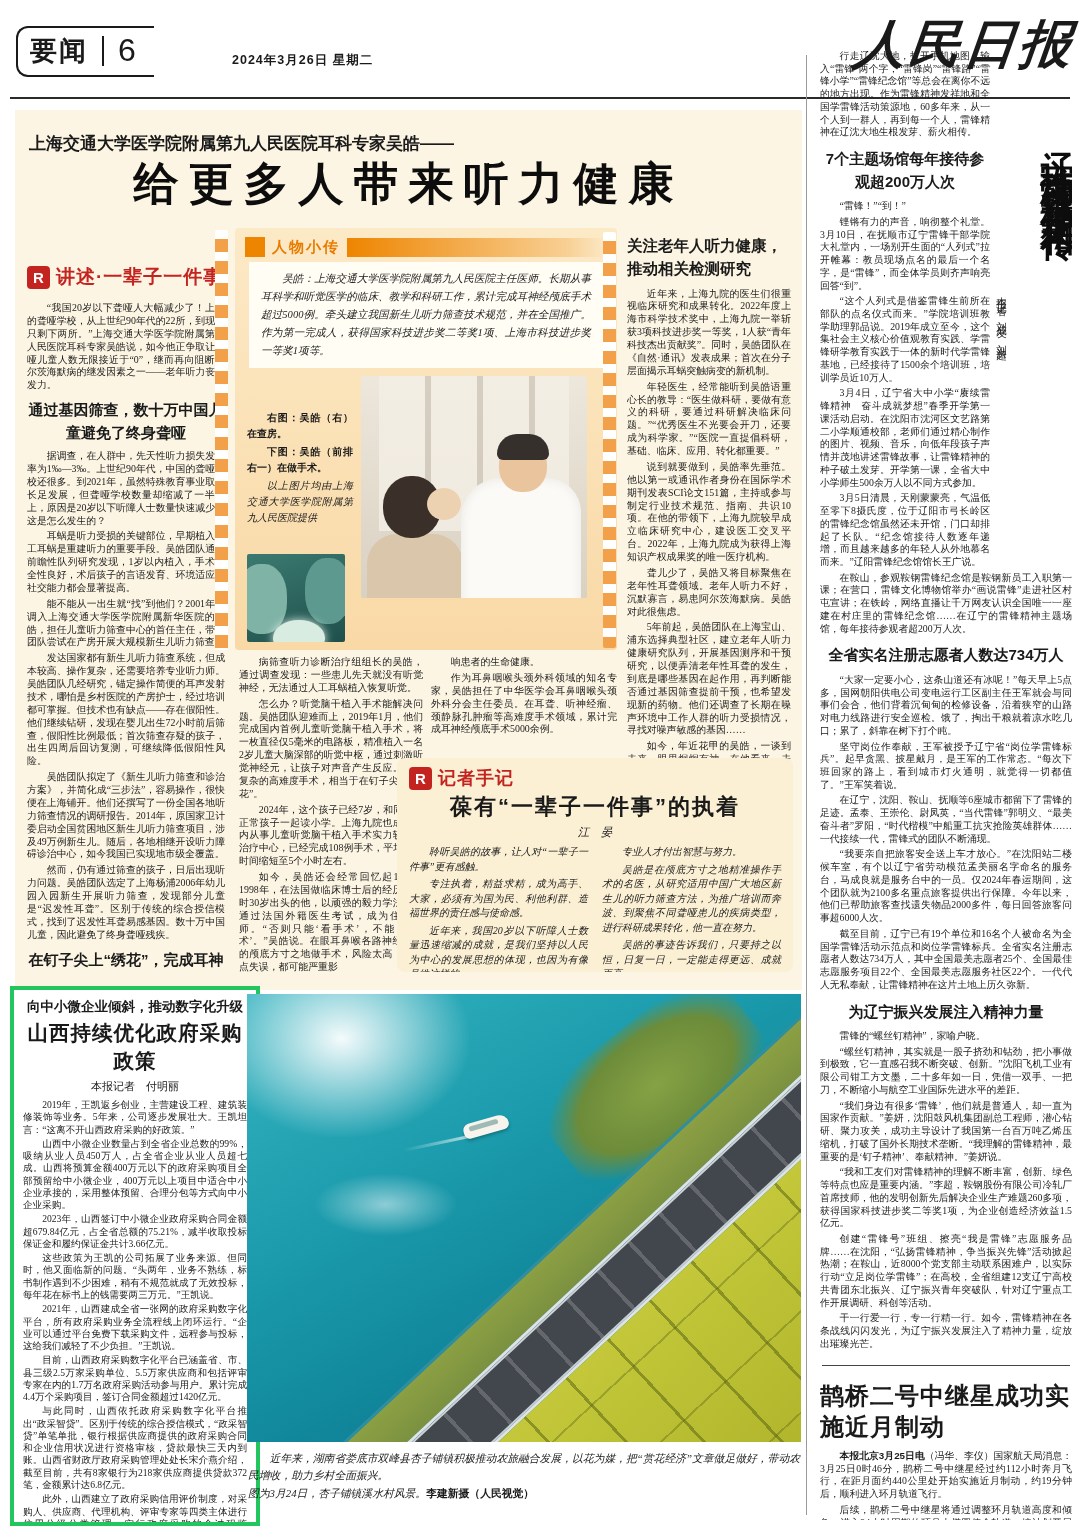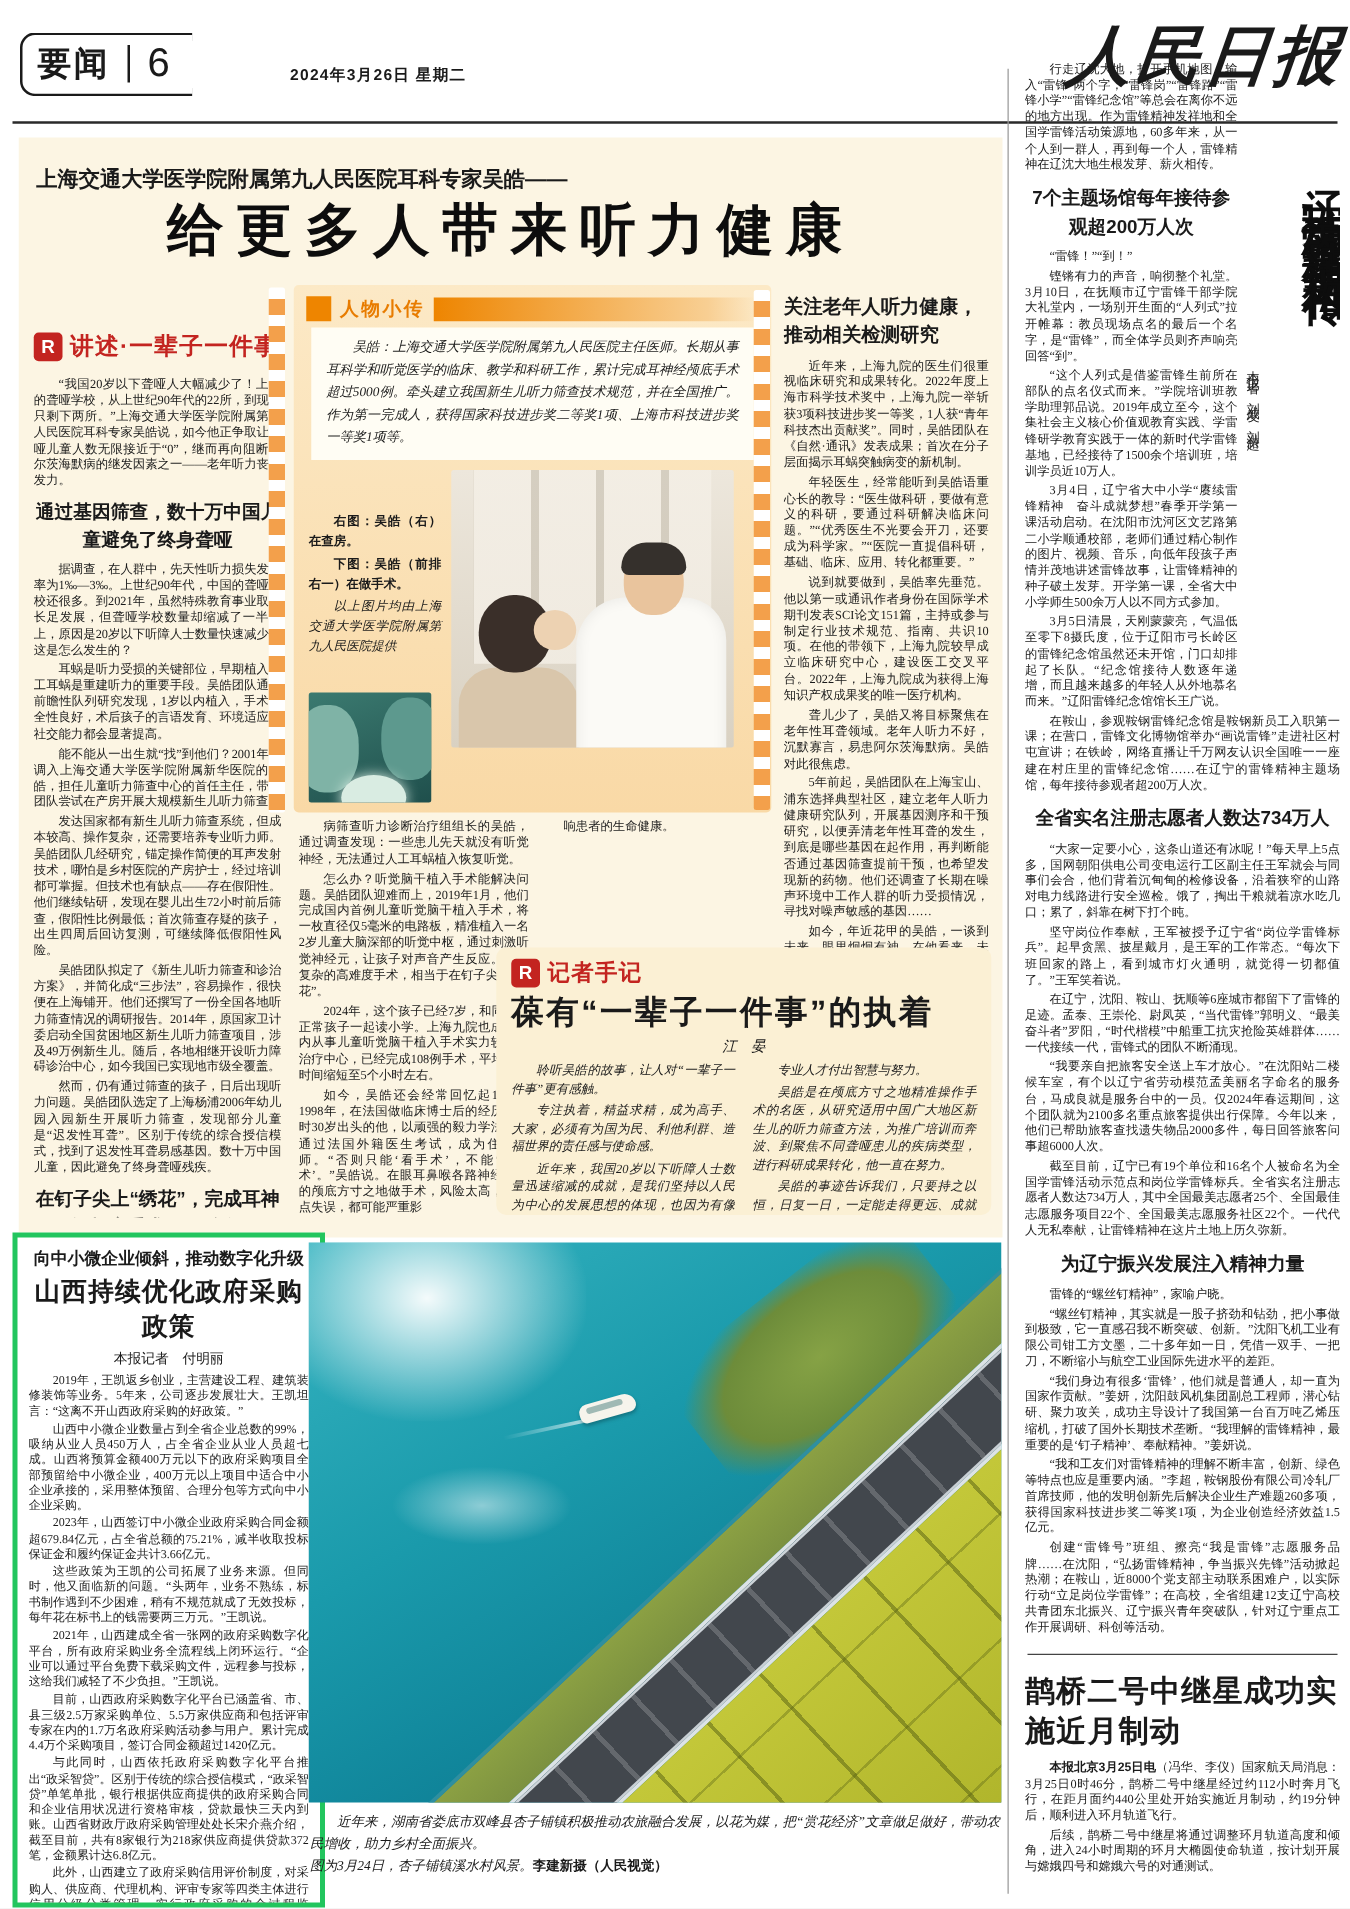--- a/index.html
+++ b/index.html
@@ -62,21 +62,21 @@
   .mom-body { position:absolute; left:6px; bottom:-20px; width:96px; height:84px; background:#d9c6ab; border-radius:30px 30px 0 0; }
   .baby-head { position:absolute; left:66px; bottom:78px; width:34px; height:32px; background:#edd2b2; border-radius:50%; }
   .surgery-photo { position:absolute; left:12px; bottom:8px; width:98px; height:88px; background:linear-gradient(160deg,#3b7a70,#1f4f4c); overflow:hidden; border-radius:2px; }
   .surg1 { position:absolute; left:-10px; top:10px; width:50px; height:70px; background:#7fb3a6; border-radius:45%; }
   .surg2 { position:absolute; right:-6px; top:4px; width:46px; height:66px; background:#5d998e; border-radius:45%; }
   .surg-field { position:absolute; left:26px; bottom:-14px; width:52px; height:36px; background:#d9ece2; border-radius:50%; box-shadow:0 0 10px #d9ece2; }
   
   .rnote { position:absolute; left:382px; top:648px; width:396px; height:214px; background:#fbf0d4; border-radius:8px; padding:8px 12px 6px; overflow:hidden; }
   .rnote-head { display:flex; align-items:center; gap:6px; }
   .rnote-label { color:#c32420; font-family:"Liberation Sans",sans-serif; font-weight:700; font-size:18px; letter-spacing:1px; }
-  .rnote-title { font-family:"Liberation Sans",sans-serif; font-weight:900; font-size:26px; letter-spacing:2px; margin-top:2px; }
+  .rnote-title { text-align:center; font-family:"Liberation Sans",sans-serif; font-weight:900; font-size:22px; letter-spacing:2px; margin-top:2px; }
   .rnote-byline { text-align:center; font-size:11.5px; font-style:italic; margin:3px 0 5px; }
   .rnote-cols { display:flex; gap:14px; }
   .rnote-col { flex:1; font-size:10px; font-style:italic; line-height:1.45; text-align:justify; }
   .rnote-col p { text-indent:2em; margin-bottom:3px; }
   
   .shanxi { position:absolute; left:10px; top:986px; width:250px; height:540px; border:4px solid #22c55e; background:#fff; padding:8px 9px; overflow:hidden; }
   .sx-kicker { text-align:center; font-family:"Liberation Sans",sans-serif; font-weight:700; font-size:13.5px; margin-bottom:3px; }
   .sx-title { text-align:center; font-family:"Liberation Sans",sans-serif; font-weight:900; font-size:20.5px; letter-spacing:1px; margin-bottom:4px; }
   .sx-byline { text-align:center; font-size:11px; margin-bottom:5px; }
   .sx-body { font-size:9.6px; line-height:1.28; text-align:justify; }
@@ -196,20 +196,21 @@
 
     <div class="col2 btxt">
       <p>病筛查听力诊断治疗组组长的吴皓，通过调查发现：一些患儿先天就没有听觉神经，无法通过人工耳蜗植入恢复听觉。</p>
       <p>怎么办？听觉脑干植入手术能解决问题。吴皓团队迎难而上，2019年1月，他们完成国内首例儿童听觉脑干植入手术，将一枚直径仅5毫米的电路板，精准植入一名2岁儿童大脑深部的听觉中枢，通过刺激听觉神经元，让孩子对声音产生反应。极其复杂的高难度手术，相当于在钉子尖上“绣花”。</p>
       <p>2024年，这个孩子已经7岁，和同龄的正常孩子一起读小学。上海九院也成为国内从事儿童听觉脑干植入手术实力较强的治疗中心，已经完成108例手术，平均手术时间缩短至5个小时左右。</p>
       <p>如今，吴皓还会经常回忆起1996—1998年，在法国做临床博士后的经历。当时30岁出头的他，以顽强的毅力学法语，通过法国外籍医生考试，成为住院医师。“否则只能‘看手术’，不能‘动手术’。”吴皓说。在眼耳鼻喉各路神经密集的颅底方寸之地做手术，风险太高，一点点失误，都可能严重影</p>
     </div>
 
     <div class="col3 btxt">
       <p>响患者的生命健康。</p>
+      <p>作为耳鼻咽喉头颈外科领域的知名专家，吴皓担任了中华医学会耳鼻咽喉头颈外科分会主任委员。在耳聋、听神经瘤、颈静脉孔肿瘤等高难度手术领域，累计完成耳神经颅底手术5000余例。</p>
     </div>
 
     <div class="col4 btxt">
       <h3 class="colsub">关注老年人听力健康，推动相关检测研究</h3>
       <p>近年来，上海九院的医生们很重视临床研究和成果转化。2022年度上海市科学技术奖中，上海九院一举斩获3项科技进步奖一等奖，1人获“青年科技杰出贡献奖”。同时，吴皓团队在《自然·通讯》发表成果；首次在分子层面揭示耳蜗突触病变的新机制。</p>
       <p>年轻医生，经常能听到吴皓语重心长的教导：“医生做科研，要做有意义的科研，要通过科研解决临床问题。”“优秀医生不光要会开刀，还要成为科学家。”“医院一直提倡科研，基础、临床、应用、转化都重要。”</p>
       <p>说到就要做到，吴皓率先垂范。他以第一或通讯作者身份在国际学术期刊发表SCI论文151篇，主持或参与制定行业技术规范、指南、共识10项。在他的带领下，上海九院较早成立临床研究中心，建设医工交叉平台。2022年，上海九院成为获得上海知识产权成果奖的唯一医疗机构。</p>
       <p>聋儿少了，吴皓又将目标聚焦在老年性耳聋领域。老年人听力不好，沉默寡言，易患阿尔茨海默病。吴皓对此很焦虑。</p>
       <p>5年前起，吴皓团队在上海宝山、浦东选择典型社区，建立老年人听力健康研究队列，开展基因测序和干预研究，以便弄清老年性耳聋的发生，到底是哪些基因在起作用，再判断能否通过基因筛查提前干预，也希望发现新的药物。他们还调查了长期在噪声环境中工作人群的听力受损情况，寻找对噪声敏感的基因……</p>
       <p>如今，年近花甲的吴皓，一谈到未来，眼里炯炯有神。在他看来，未来人工听觉效果会更好，通过基础研究，形成更好的编码机制，让人工耳蜗在声音转化过程中提取更多信息，让患者听到更自然的声音；结合基因治疗，让内耳细胞再生……“如果一生只做一件事，我希望给更多人带来听力健康。”吴皓说。</p>
@@ -295,20 +296,21 @@
       <p>坚守岗位作奉献，王军被授予辽宁省“岗位学雷锋标兵”。起早贪黑、披星戴月，是王军的工作常态。“每次下班回家的路上，看到城市灯火通明，就觉得一切都值了。”王军笑着说。</p>
       <p>在辽宁，沈阳、鞍山、抚顺等6座城市都留下了雷锋的足迹。孟泰、王崇伦、尉凤英，“当代雷锋”郭明义、“最美奋斗者”罗阳，“时代楷模”中船重工抗灾抢险英雄群体……一代接续一代，雷锋式的团队不断涌现。</p>
       <p>“我要亲自把旅客安全送上车才放心。”在沈阳站二楼候车室，有个以辽宁省劳动模范孟美丽名字命名的服务台，马成良就是服务台中的一员。仅2024年春运期间，这个团队就为2100多名重点旅客提供出行保障。今年以来，他们已帮助旅客查找遗失物品2000多件，每日回答旅客问事超6000人次。</p>
       <p>截至目前，辽宁已有19个单位和16名个人被命名为全国学雷锋活动示范点和岗位学雷锋标兵。全省实名注册志愿者人数达734万人，其中全国最美志愿者25个、全国最佳志愿服务项目22个、全国最美志愿服务社区22个。一代代人无私奉献，让雷锋精神在这片土地上历久弥新。</p>
       <h4 class="sb-sub">为辽宁振兴发展注入精神力量</h4>
       <p>雷锋的“螺丝钉精神”，家喻户晓。</p>
       <p>“螺丝钉精神，其实就是一股子挤劲和钻劲，把小事做到极致，它一直感召我不断突破、创新。”沈阳飞机工业有限公司钳工方文墨，二十多年如一日，凭借一双手、一把刀，不断缩小与航空工业国际先进水平的差距。</p>
       <p>“我们身边有很多‘雷锋’，他们就是普通人，却一直为国家作贡献。”姜妍，沈阳鼓风机集团副总工程师，潜心钻研、聚力攻关，成功主导设计了我国第一台百万吨乙烯压缩机，打破了国外长期技术垄断。“我理解的雷锋精神，最重要的是‘钉子精神’、奉献精神。”姜妍说。</p>
       <p>“我和工友们对雷锋精神的理解不断丰富，创新、绿色等特点也应是重要内涵。”李超，鞍钢股份有限公司冷轧厂首席技师，他的发明创新先后解决企业生产难题260多项，获得国家科技进步奖二等奖1项，为企业创造经济效益1.5亿元。</p>
       <p>创建“雷锋号”班组、擦亮“我是雷锋”志愿服务品牌……在沈阳，“弘扬雷锋精神，争当振兴先锋”活动掀起热潮；在鞍山，近8000个党支部主动联系困难户，以实际行动“立足岗位学雷锋”；在高校，全省组建12支辽宁高校共青团东北振兴、辽宁振兴青年突破队，针对辽宁重点工作开展调研、科创等活动。</p>
+      <p>干一行爱一行，专一行精一行。如今，雷锋精神在各条战线闪闪发光，为辽宁振兴发展注入了精神力量，绽放出璀璨光芒。</p>
     </article>
 
     <hr class="sb-hr">
 
     <article class="sb-txt">
       <h3 class="qq-title">鹊桥二号中继星成功实施近月制动</h3>
       <p><span class="dateline">本报北京3月25日电</span><span>（冯华、李仪）国家航天局消息：3月25日0时46分，鹊桥二号中继星经过约112小时奔月飞行，在距月面约440公里处开始实施近月制动，约19分钟后，顺利进入环月轨道飞行。</span></p>
       <p>后续，鹊桥二号中继星将通过调整环月轨道高度和倾角，进入24小时周期的环月大椭圆使命轨道，按计划开展与嫦娥四号和嫦娥六号的对通测试。</p>
 
     </article>

